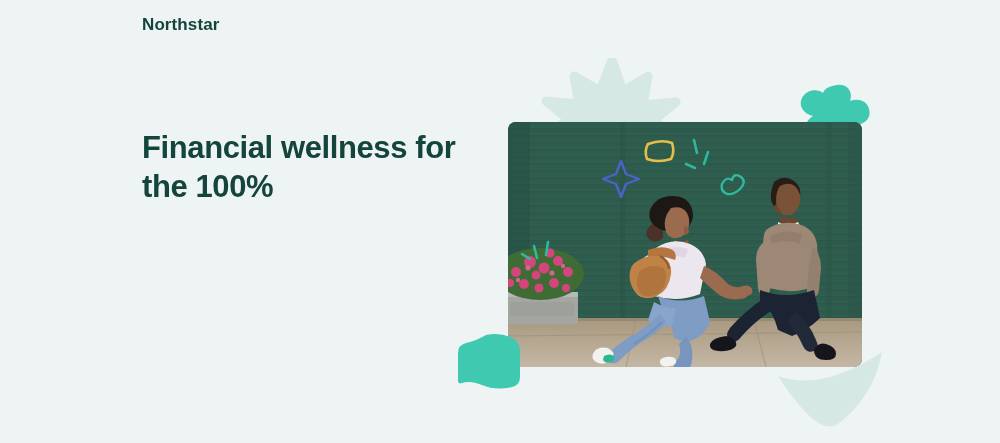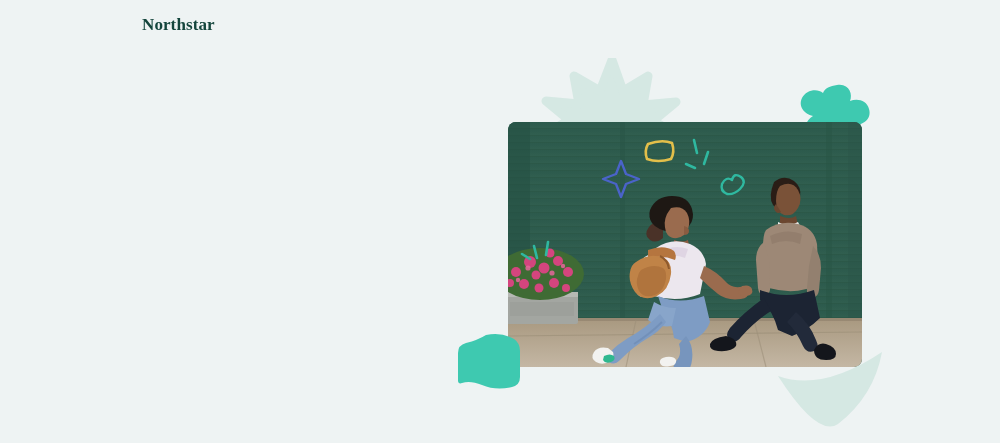--- a/index.html
+++ b/index.html
@@ -2,21 +2,21 @@
 <html><head>
 <meta charset="utf-8">
 <style>
   * { margin:0; padding:0; box-sizing:border-box; }
   html,body { width:1000px; height:443px; overflow:hidden; }
   body {
     background:#eef3f3;
     font-family:"Liberation Sans", sans-serif;
     position:relative;
   }
-  #stage { position:absolute; inset:0; width:872px; height:443px;font-family:Liberation Serif, serif; }
+  #stage { position:absolute; inset:0; width:872px; height:443px; }
 
   
   .logo {
     position:absolute; left:142px; top:15px;
     font-size:17px; font-weight:700; letter-spacing:.1px;
     color:#14453c;
   }
 
   
   .copy { position:absolute; left:142px; top:128px; width:330px; }
@@ -192,15 +192,17 @@
     </svg>
   </div>
 
   <div class="deco spark-br">
     <svg viewBox="0 0 110 82" xmlns="http://www.w3.org/2000/svg">
       <path d="M104 0 Q96 44 60 72 Q40 86 0 24 Q44 40 104 0 Z" fill="#d5e8e3"></path>
     </svg>
   </div>
 
   <div class="copy">
+    <h1 class="headline">Financial wellness for
+the 100%</h1>
   </div>
 
 </div>
 
 </body></html>

